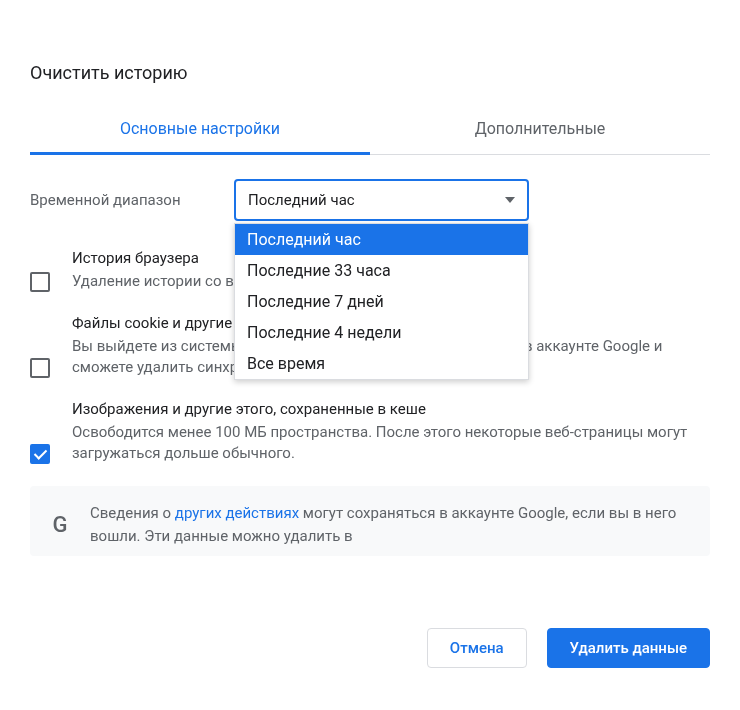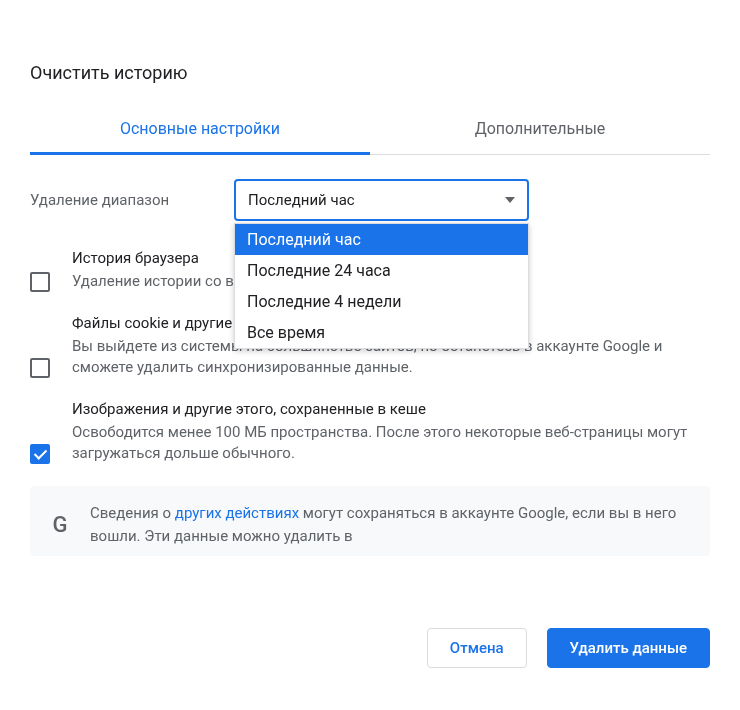--- a/index.html
+++ b/index.html
@@ -215,29 +215,30 @@
 <body>
 
 <div class="title">Очистить историю</div>
 
 <div class="tabs">
   <div class="tab active">Основные настройки</div>
   <div class="tab">Дополнительные</div>
 </div>
 
 <div class="time-row">
-  <div class="time-label">Удаление диапазон</div>
+  <div class="time-label">Временной диапазон</div>
   <div class="select-wrapper">
     <div class="select-box">
       <span class="select-box-text">Последний час</span>
       <span class="select-arrow"></span>
     </div>
     <div class="dropdown">
       <div class="dropdown-item selected">Последний час</div>
-      <div class="dropdown-item">Последние 24 часа</div>
+      <div class="dropdown-item">Последние 33 часа</div>
+      <div class="dropdown-item">Последние 7 дней</div>
       <div class="dropdown-item">Последние 4 недели</div>
       <div class="dropdown-item">Все время</div>
     </div>
   </div>
 </div>
 
 <div class="checkbox-row">
   <div class="checkbox"></div>
   <div class="checkbox-content">
     <div class="checkbox-title">История браузера</div>

